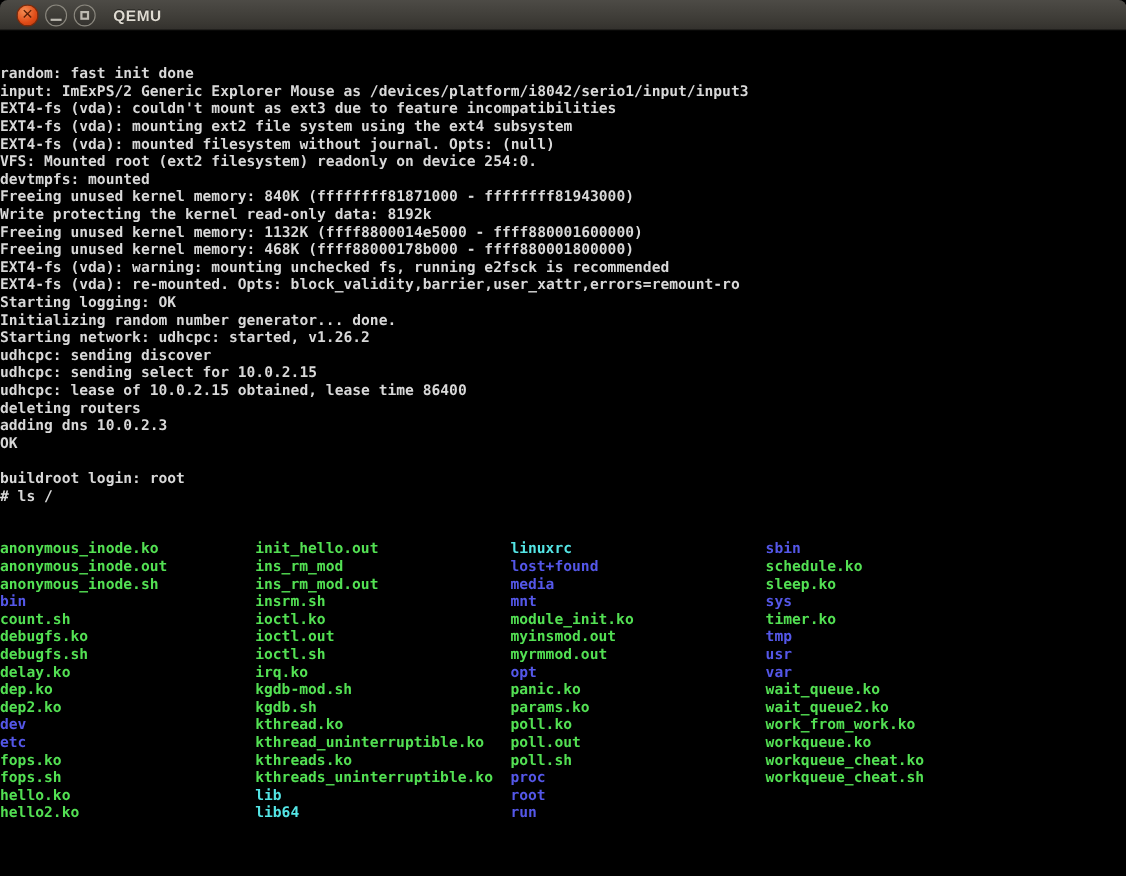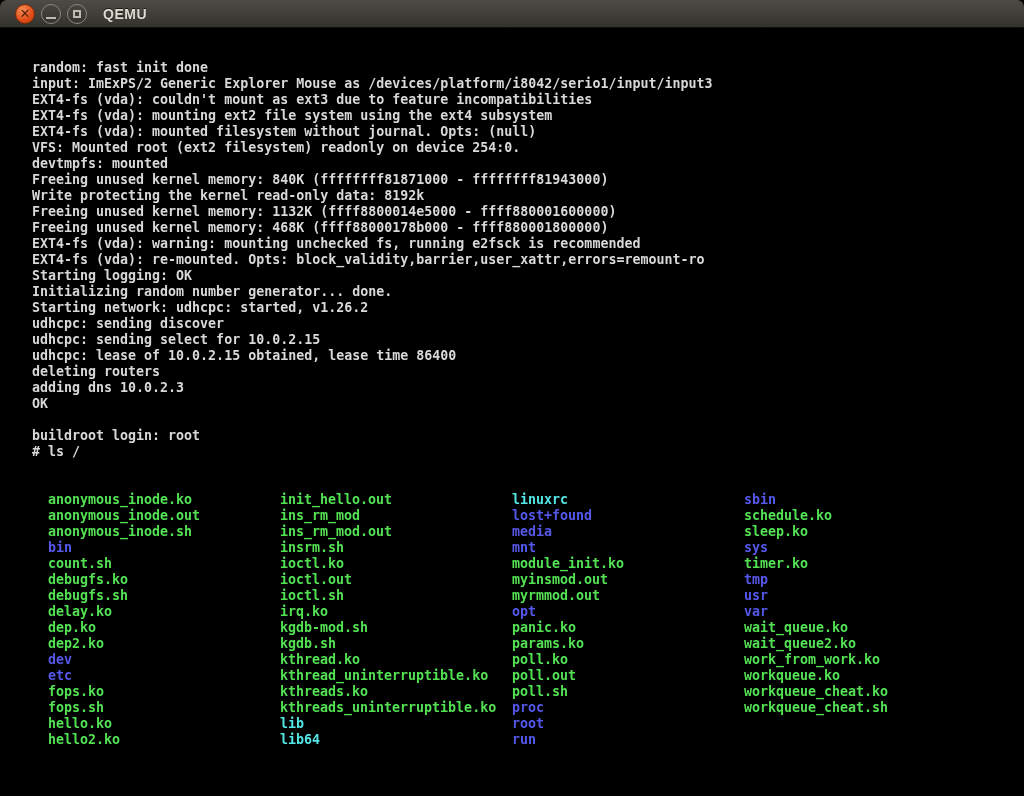--- a/index.html
+++ b/index.html
@@ -50,22 +50,22 @@
     letter-spacing:0.5px;
     text-align:center;
   }
   
   .screen {
     width:1024px; height:768px; background:#000;
     font:bold 13.3px/16px "DejaVu Sans Mono", monospace;
     color:var(--fg);
     white-space:pre; overflow:hidden;
   }
-  .line { height:16px;padding-left:32px; }
-  .ls-grid { display:grid; grid-template-columns:repeat(4, 232px);margin-left:48px; }
+  .line { height:16px; }
+  .ls-grid { display:grid; grid-template-columns:repeat(4, 232px); }
   .cell { height:16px; overflow:visible; }
   .t-file { color:var(--file); }
   .t-dir  { color:var(--dir); }
   .t-link { color:var(--link); }
 </style>
 </head>
 <body>
 
 <div class="titlebar">
   <div class="wbtn wbtn-close">

